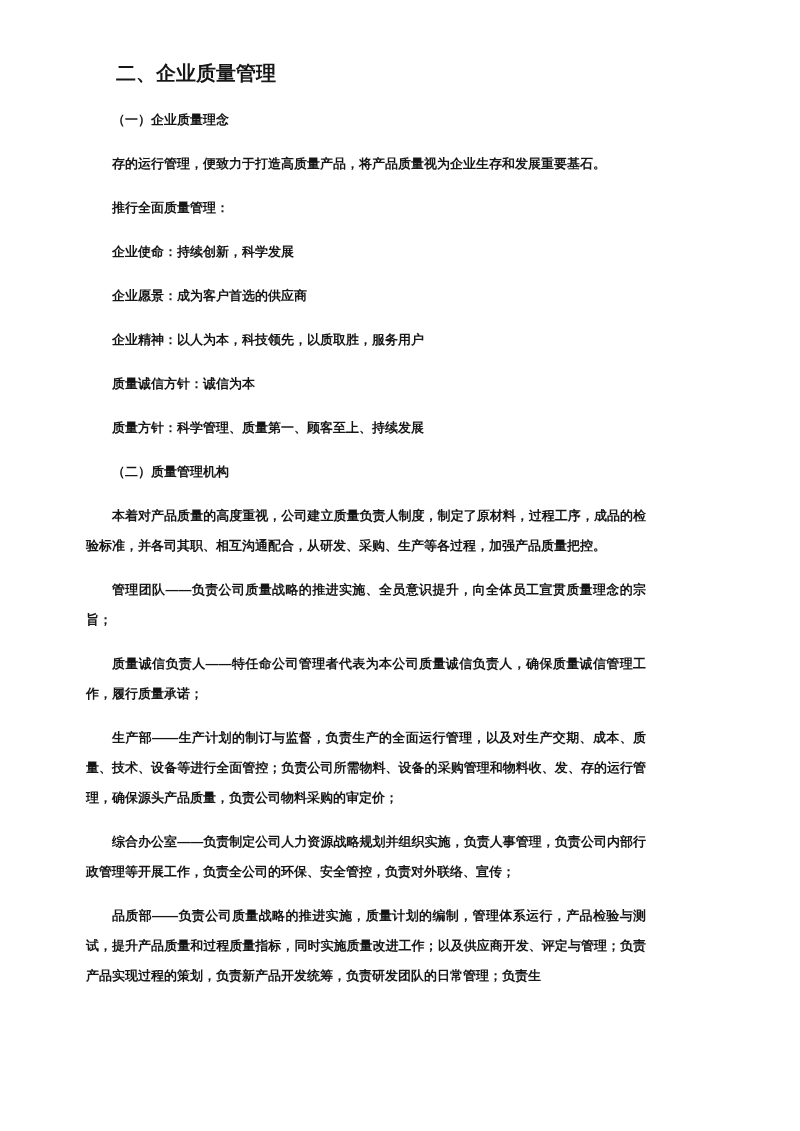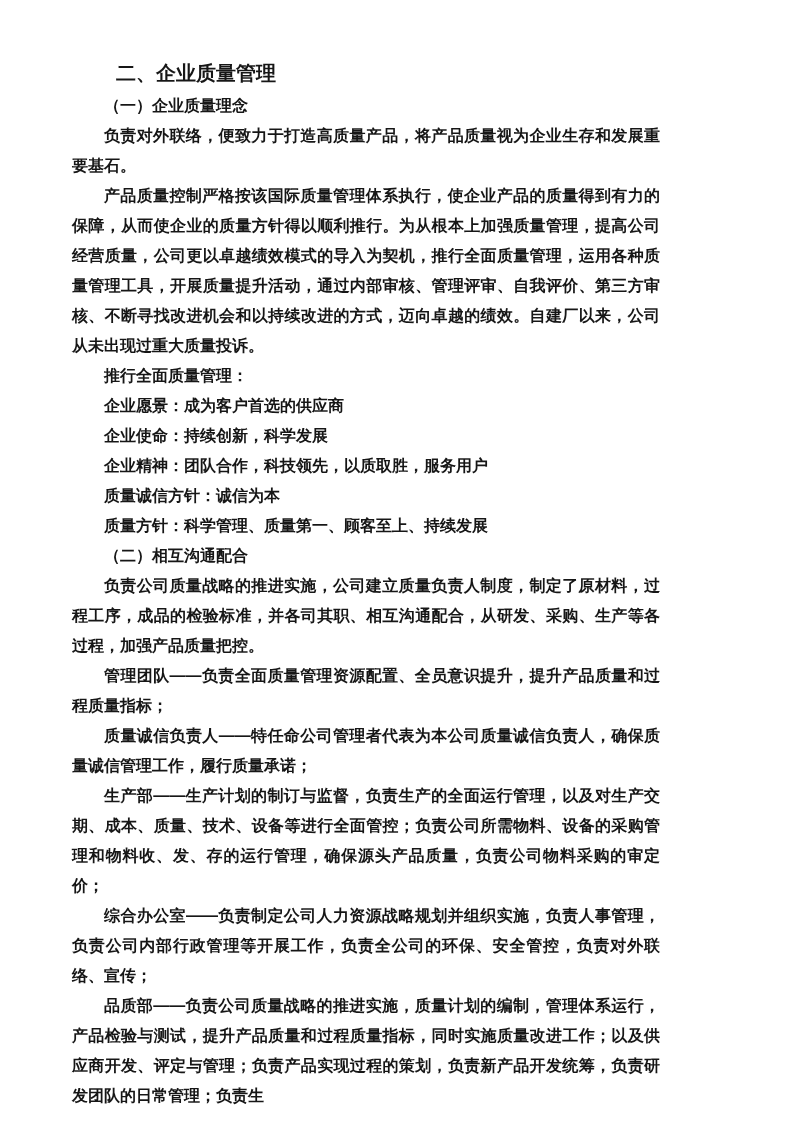--- a/index.html
+++ b/index.html
@@ -16,44 +16,43 @@
     overflow:hidden;
   }
   .doc-heading{
     font-size:20px;
     line-height:36px;
     font-weight:600;
     margin:0 0 0 44px;
     white-space:nowrap;
   }
   .para{
-    font-size:16px;
+    font-size:13px;
     line-height:30px;
-    margin:0;
+    margin:14px;
     text-indent:2em;
     text-align:justify;
     word-break:normal;
   }
 </style>
 </head>
 <body>
 
 <div class="page">
   <h1 class="doc-heading">二、企业质量管理</h1>
   <div>
     <p class="para">（一）企业质量理念</p>
-    <p class="para">负责对外联络，便致力于打造高质量产品，将产品质量视为企业生存和发展重要基石。</p>
-    <p class="para">产品质量控制严格按该国际质量管理体系执行，使企业产品的质量得到有力的保障，从而使企业的质量方针得以顺利推行。为从根本上加强质量管理，提高公司经营质量，公司更以卓越绩效模式的导入为契机，推行全面质量管理，运用各种质量管理工具，开展质量提升活动，通过内部审核、管理评审、自我评价、第三方审核、不断寻找改进机会和以持续改进的方式，迈向卓越的绩效。自建厂以来，公司从未出现过重大质量投诉。</p>
+    <p class="para">存的运行管理，便致力于打造高质量产品，将产品质量视为企业生存和发展重要基石。</p>
     <p class="para">推行全面质量管理：</p>
+    <p class="para">企业使命：持续创新，科学发展</p>
     <p class="para">企业愿景：成为客户首选的供应商</p>
-    <p class="para">企业使命：持续创新，科学发展</p>
-    <p class="para">企业精神：团队合作，科技领先，以质取胜，服务用户</p>
+    <p class="para">企业精神：以人为本，科技领先，以质取胜，服务用户</p>
     <p class="para">质量诚信方针：诚信为本</p>
     <p class="para">质量方针：科学管理、质量第一、顾客至上、持续发展</p>
-    <p class="para">（二）相互沟通配合</p>
-    <p class="para">负责公司质量战略的推进实施，公司建立质量负责人制度，制定了原材料，过程工序，成品的检验标准，并各司其职、相互沟通配合，从研发、采购、生产等各过程，加强产品质量把控。</p>
-    <p class="para">管理团队——负责全面质量管理资源配置、全员意识提升，提升产品质量和过程质量指标；</p>
+    <p class="para">（二）质量管理机构</p>
+    <p class="para">本着对产品质量的高度重视，公司建立质量负责人制度，制定了原材料，过程工序，成品的检验标准，并各司其职、相互沟通配合，从研发、采购、生产等各过程，加强产品质量把控。</p>
+    <p class="para">管理团队——负责公司质量战略的推进实施、全员意识提升，向全体员工宣贯质量理念的宗旨；</p>
     <p class="para">质量诚信负责人——特任命公司管理者代表为本公司质量诚信负责人，确保质量诚信管理工作，履行质量承诺；</p>
     <p class="para">生产部——生产计划的制订与监督，负责生产的全面运行管理，以及对生产交期、成本、质量、技术、设备等进行全面管控；负责公司所需物料、设备的采购管理和物料收、发、存的运行管理，确保源头产品质量，负责公司物料采购的审定价；</p>
     <p class="para">综合办公室——负责制定公司人力资源战略规划并组织实施，负责人事管理，负责公司内部行政管理等开展工作，负责全公司的环保、安全管控，负责对外联络、宣传；</p>
     <p class="para">品质部——负责公司质量战略的推进实施，质量计划的编制，管理体系运行，产品检验与测试，提升产品质量和过程质量指标，同时实施质量改进工作；以及供应商开发、评定与管理；负责产品实现过程的策划，负责新产品开发统筹，负责研发团队的日常管理；负责生</p>
   </div>
 </div>
 
 </body></html>

